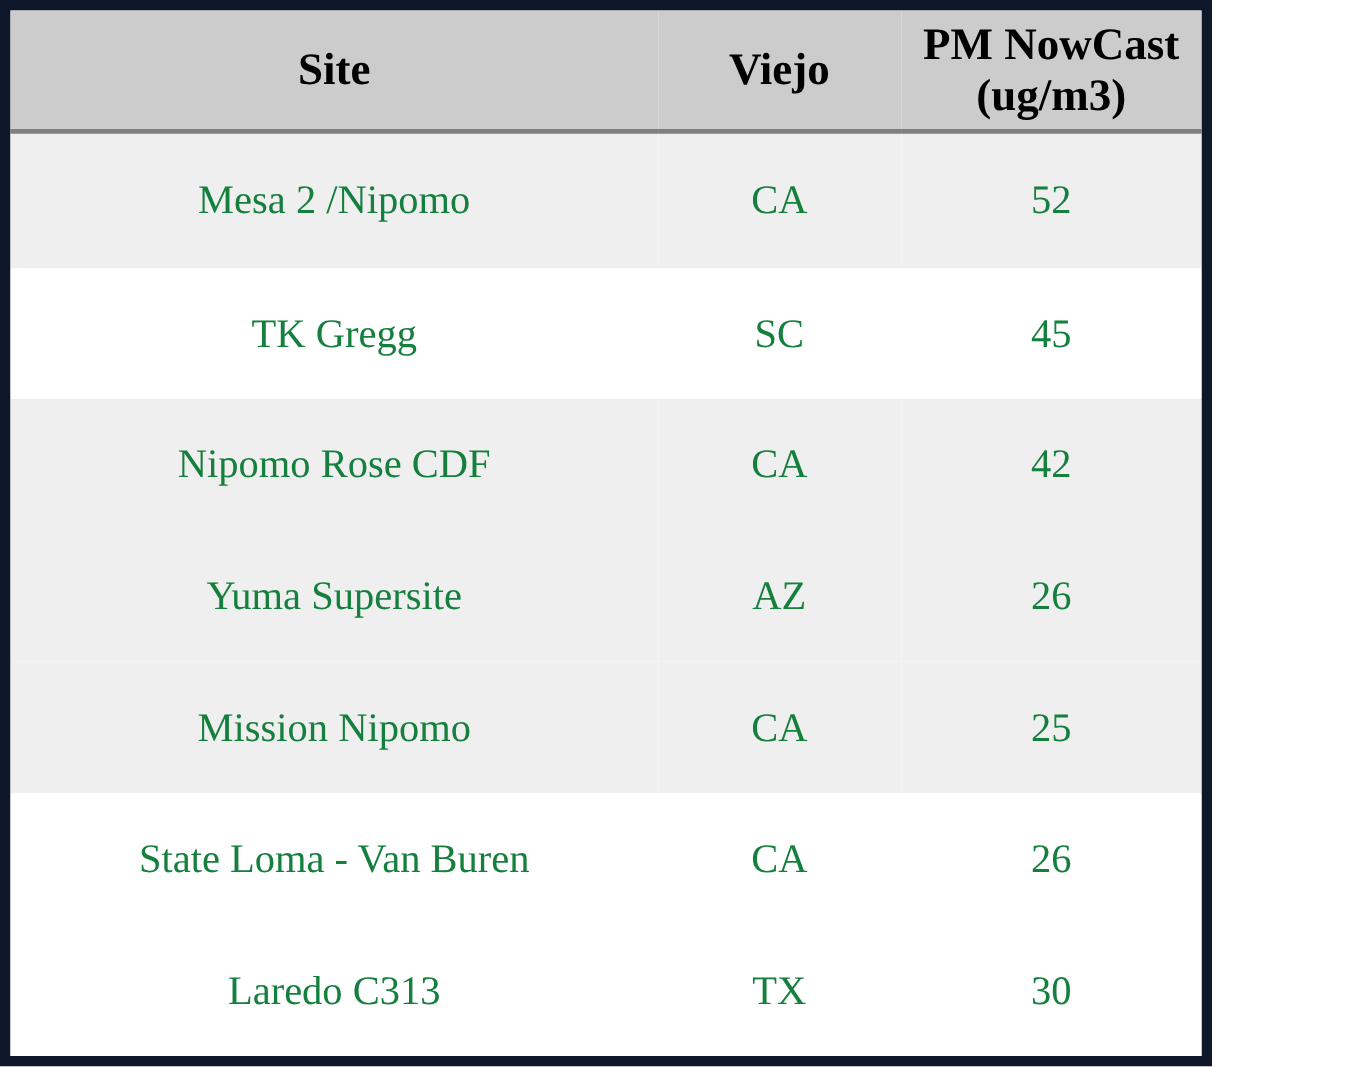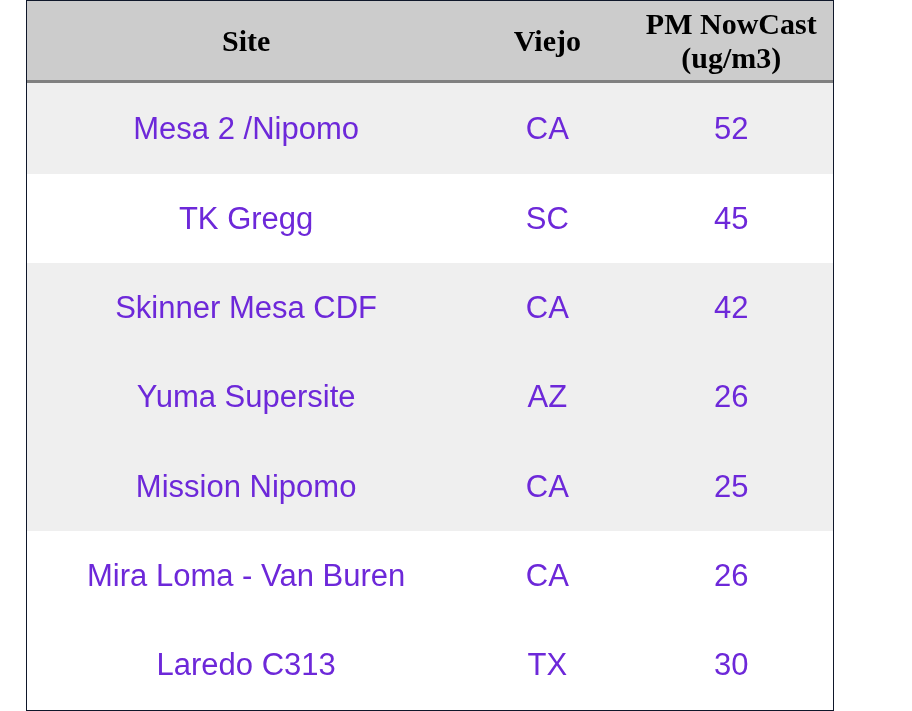--- a/index.html
+++ b/index.html
@@ -10,23 +10,22 @@
   body {
     width: 912px;
     height: 711px;
     font-family: "Liberation Serif", serif;
     overflow: hidden;
   }
   .table-wrap {
     width: 808px;
     height: 711px;
     box-sizing: border-box;
-    border: 1px solid #0f172a;
+    border: 7px solid #0f172a;
     background: #ffffff;
-    margin-left: 26px;
   }
   table.data-table {
     width: 100%;
     height: 100%;
     border-collapse: collapse;
     table-layout: fixed;
   }
   thead th {
     background: #cccccc;
     color: #000000;
@@ -37,23 +36,23 @@
     vertical-align: middle;
     padding: 6px 4px;
     border-bottom: 3px solid #808080;
     line-height: 1.12;
   }
   th.col-site { width: 55%; }
   th.col-state { width: 20%; }
   th.col-value { width: 25%; }
 
   tbody td {
-    font-family: Liberation Sans, sans-serif;
-    font-size: 31px;
-    color: #6d28d9;
+    font-family: Liberation Serif, serif;
+    font-size: 27px;
+    color: #15803d;
     text-align: center;
     vertical-align: middle;
     padding: 4px 6px;
     border: none;
     white-space: nowrap;
   }
   tbody tr.odd-row td {
     background: #efefef;
   }
   tbody tr.even-row td {
@@ -77,36 +76,36 @@
         <td>Mesa 2 /Nipomo</td>
         <td>CA</td>
         <td>52</td>
       </tr>
       <tr class="even-row">
         <td>TK Gregg</td>
         <td>SC</td>
         <td>45</td>
       </tr>
       <tr class="odd-row">
-        <td>Skinner Mesa CDF</td>
+        <td>Nipomo Rose CDF</td>
         <td>CA</td>
         <td>42</td>
       </tr>
       <tr class="odd-row">
         <td>Yuma Supersite</td>
         <td>AZ</td>
         <td>26</td>
       </tr>
       <tr class="odd-row">
         <td>Mission Nipomo</td>
         <td>CA</td>
         <td>25</td>
       </tr>
       <tr class="even-row">
-        <td>Mira Loma - Van Buren</td>
+        <td>State Loma - Van Buren</td>
         <td>CA</td>
         <td>26</td>
       </tr>
       <tr class="even-row">
         <td>Laredo C313</td>
         <td>TX</td>
         <td>30</td>
       </tr>
     </tbody>
   </table>

